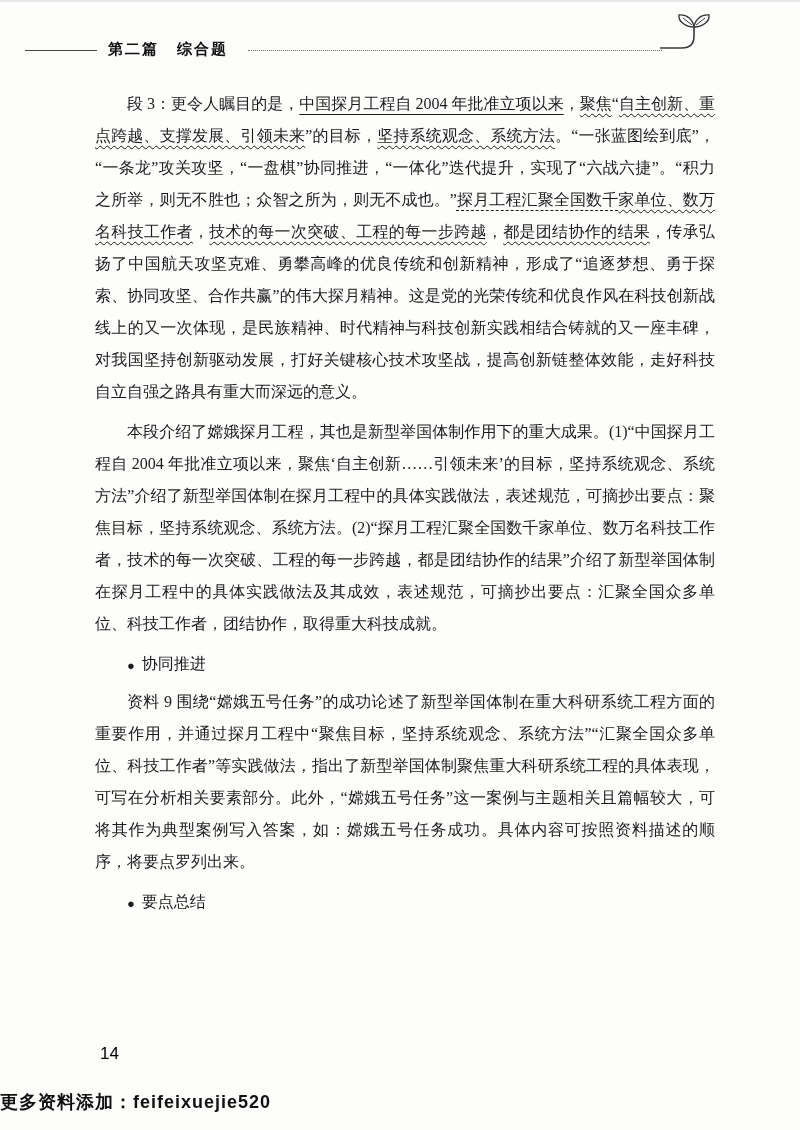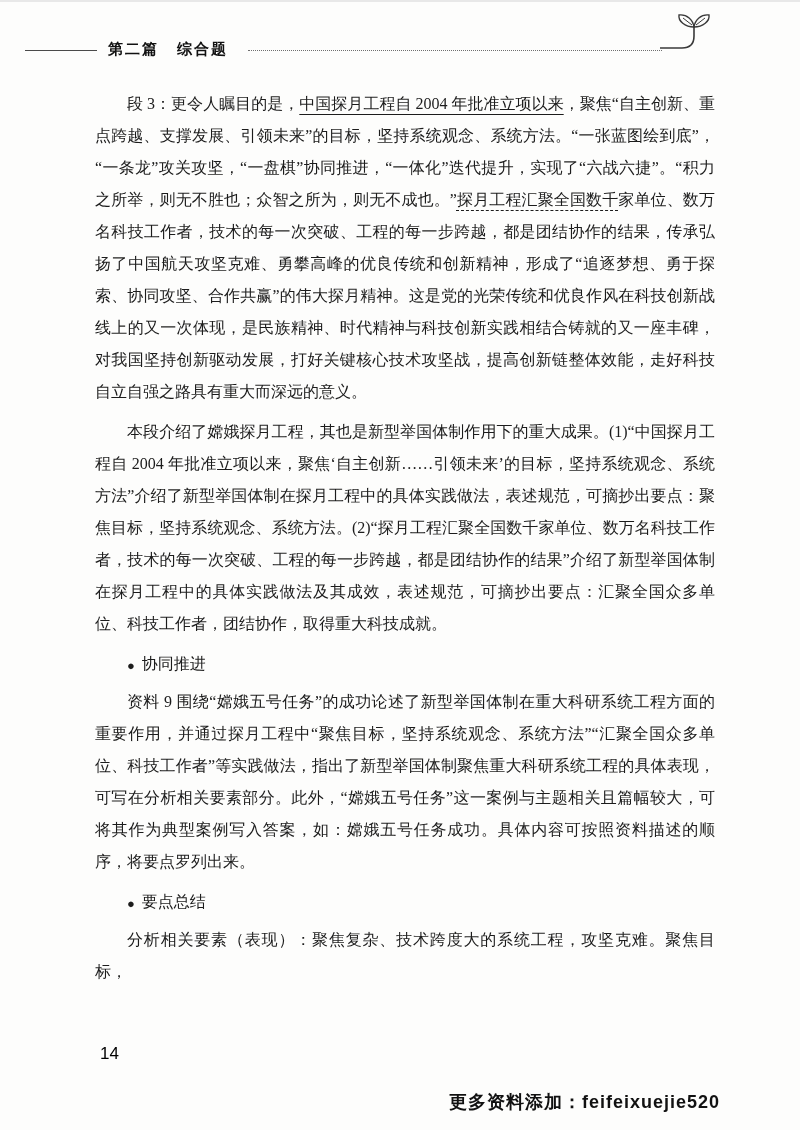--- a/index.html
+++ b/index.html
@@ -37,31 +37,31 @@
     color:#1c1c1c;
   }
   .content p{margin:0 0 8px 0;text-indent:2em;}
   .bullet-line{
     margin:2px 0 6px 0;
     padding-left:2em;
     display:flex;align-items:center;gap:7px;
   }
   .bullet-glyph{font-size:13px;line-height:1;transform:translateY(1px);}
   .u-solid{text-decoration:underline;text-decoration-style:solid;text-decoration-thickness:1.2px;text-underline-offset:5px;}
-  .u-wavy{text-decoration-style:wavy;text-decoration-thickness:1px;text-underline-offset:4px;}
+  .u-wavy{text-decoration:underline;text-decoration-style:wavy;text-decoration-thickness:1px;text-underline-offset:4px;}
   .u-dashed{text-decoration:underline;text-decoration-style:dashed;text-decoration-thickness:1.2px;text-underline-offset:5px;}
   
   .page-number{
     position:absolute;left:100px;top:1042px;
     font-family:"Liberation Sans","DejaVu Sans",sans-serif;
     font-size:17px;color:#000000;
   }
   .promo{
     position:absolute;left:0;top:1088px;width:720px;
-    text-align:right;
+    text-align:left;
     font-size:18px;font-weight:bold;color:#111;
     font-family:"Liberation Sans","DejaVu Sans",sans-serif;
     letter-spacing:1px;
   }
 </style>
 </head>
 <body>
 
 <div class="page">
 
@@ -82,19 +82,18 @@
     <p>本段介绍了嫦娥探月工程，其也是新型举国体制作用下的重大成果。(1)“中国探月工程自 2004 年批准立项以来，聚焦‘自主创新……引领未来’的目标，坚持系统观念、系统方法”介绍了新型举国体制在探月工程中的具体实践做法，表述规范，可摘抄出要点：聚焦目标，坚持系统观念、系统方法。(2)“探月工程汇聚全国数千家单位、数万名科技工作者，技术的每一次突破、工程的每一步跨越，都是团结协作的结果”介绍了新型举国体制在探月工程中的具体实践做法及其成效，表述规范，可摘抄出要点：汇聚全国众多单位、科技工作者，团结协作，取得重大科技成就。</p>
     <div class="bullet-line">
       <span class="bullet-glyph">●</span>
       <span>协同推进</span>
     </div>
     <p>资料 9 围绕“嫦娥五号任务”的成功论述了新型举国体制在重大科研系统工程方面的重要作用，并通过探月工程中“聚焦目标，坚持系统观念、系统方法”“汇聚全国众多单位、科技工作者”等实践做法，指出了新型举国体制聚焦重大科研系统工程的具体表现，可写在分析相关要素部分。此外，“嫦娥五号任务”这一案例与主题相关且篇幅较大，可将其作为典型案例写入答案，如：嫦娥五号任务成功。具体内容可按照资料描述的顺序，将要点罗列出来。</p>
     <div class="bullet-line">
       <span class="bullet-glyph">●</span>
       <span>要点总结</span>
     </div>
-    <p>分析相关要素（表现）：聚焦复杂、技术跨度大的系统工程，攻坚克难。聚焦目标，</p>
   </div>
 
   <div class="page-number">14</div>
   <div class="promo"><span>更多资料添加：</span><span>feifeixuejie520</span></div>
 
 </div>
 
 </body></html>

